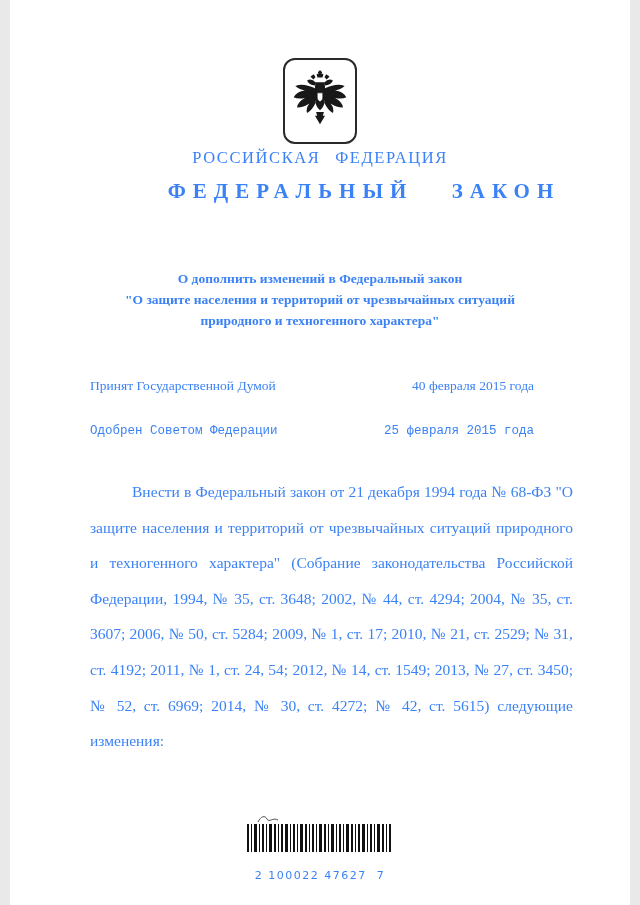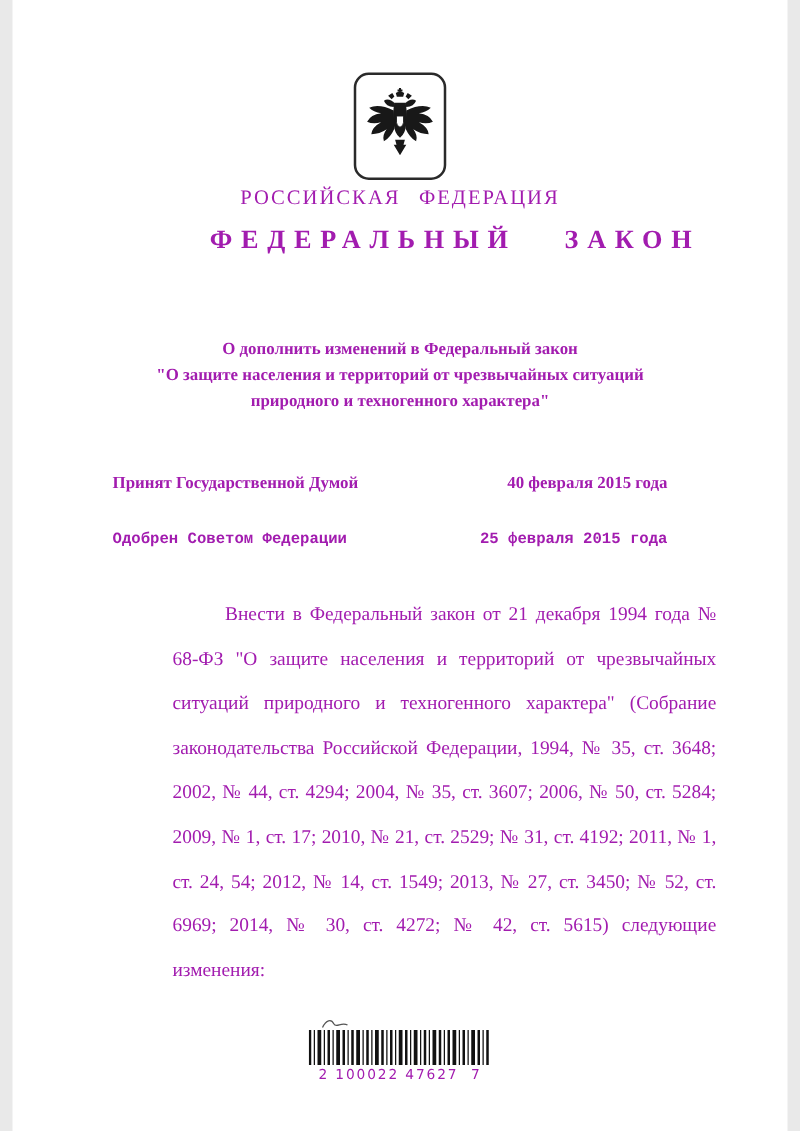--- a/index.html
+++ b/index.html
@@ -1,19 +1,19 @@
 <!DOCTYPE html>
 <html><head>
 <meta charset="utf-8">
 <style>
   * { margin:0; padding:0; box-sizing:border-box; }
   html, body { background:#e9e9e9; }
   .page {
     position:relative; width:620px; height:905px; margin:0 auto;
-    background:#ffffff; color:#a21caf;
+    background:#ffffff; color:#3b82f6;
     font-family:"Liberation Serif", serif;
     overflow:hidden;
   }
   .coat {
     position:absolute; top:58px; left:50%; transform:translateX(-50%);
     width:74px; height:86px;
     border:2px solid #2a2a2a; border-radius:12px;
     display:flex; align-items:center; justify-content:center;
     background:#fff;
   }
@@ -24,39 +24,39 @@
   .law-type {
     position:absolute; top:179px; left:0; width:100%;
     text-align:center; font-size:21px; font-weight:bold;
     letter-spacing:7px; word-spacing:26px;margin-left:44px;
   }
   .doc-title {
     position:absolute; top:268px; left:55px; right:55px;
     text-align:center; font-weight:bold; font-size:13.5px; line-height:21px;
   }
   .adoption {
-    position:absolute; top:378px; left:80px; width:444px; font-size:13.5px;font-weight:bold;
+    position:absolute; top:378px; left:80px; width:444px; font-size:13.5px;
   }
   .adoption .row { display:flex; justify-content:space-between; align-items:baseline; }
   .adoption .row + .row { margin-top:30px; }
   .adoption .row.mono { font-family:"Liberation Mono", monospace; font-size:12.5px; }
   .body-text {
     position:absolute; top:474px; left:80px; width:483px;
     font-size:15.5px; line-height:35.6px; text-align:justify;
   }
-  .body-text p { text-indent:42px;margin-left:48px; }
+  .body-text p { text-indent:42px; }
   .barcode-wrap {
     position:absolute; top:814px; left:50%; transform:translateX(-50%);
     text-align:center;
   }
   .pen-mark { display:block; margin-left:10px; }
   .bars { display:block; margin:0 auto; }
   .barcode-num {
     font-family:"DejaVu Sans", sans-serif; font-size:11px;
-    letter-spacing:1.5px; margin-top:1px; white-space:pre;
+    letter-spacing:1.5px; margin-top:17px; white-space:pre;
   }
 </style>
 </head>
 <body>
 
 <div class="page">
 
   <div class="coat">
     <span>
       <svg width="56" height="62" viewBox="0 0 100 106" aria-hidden="true">

